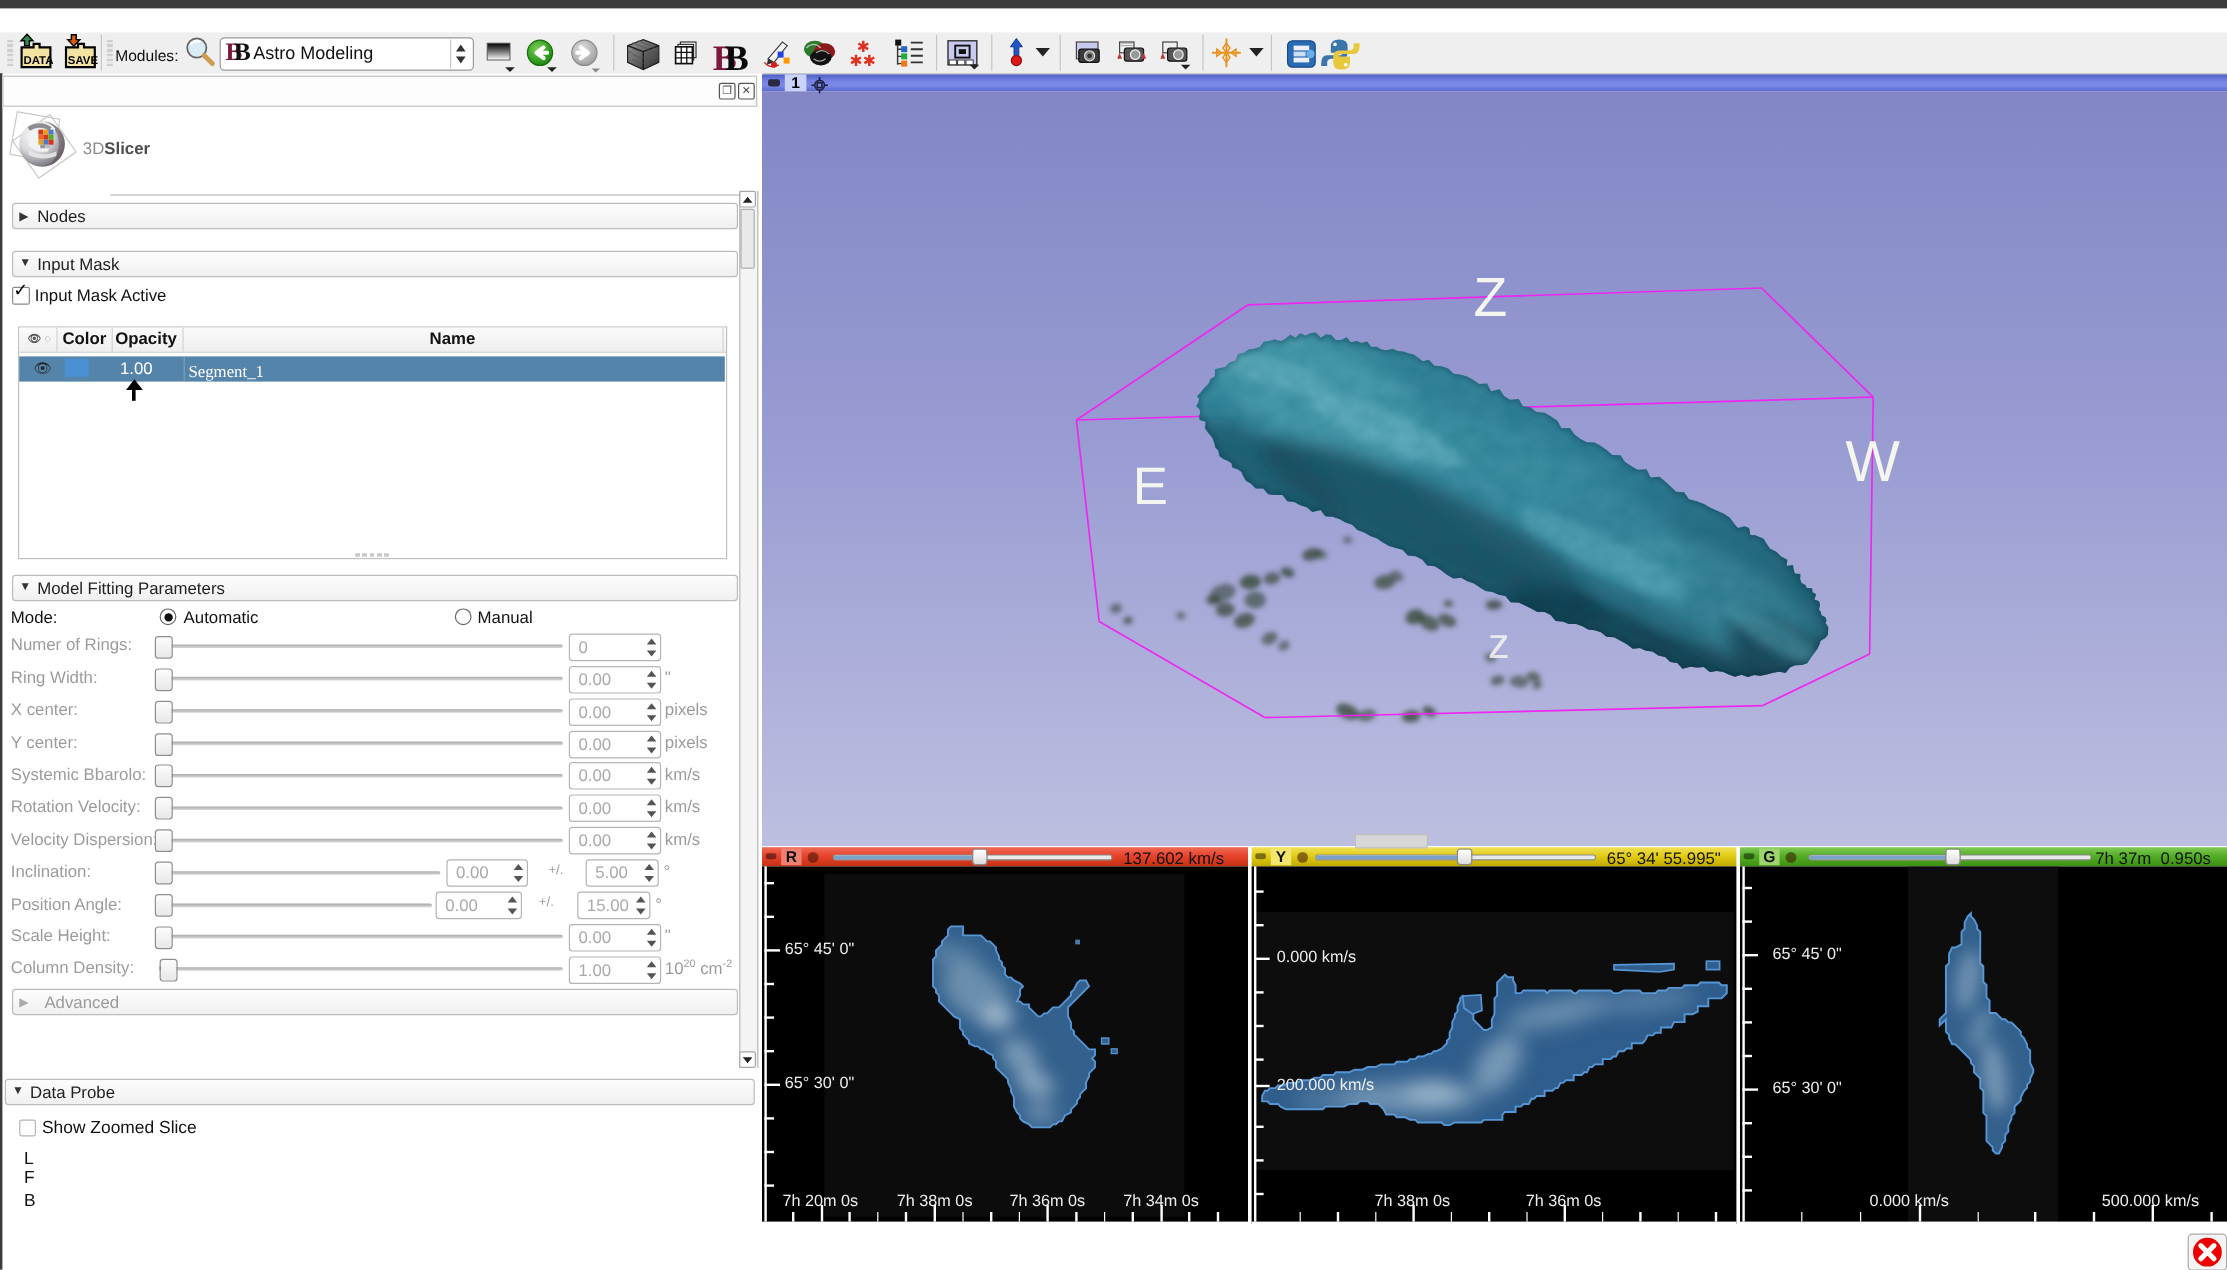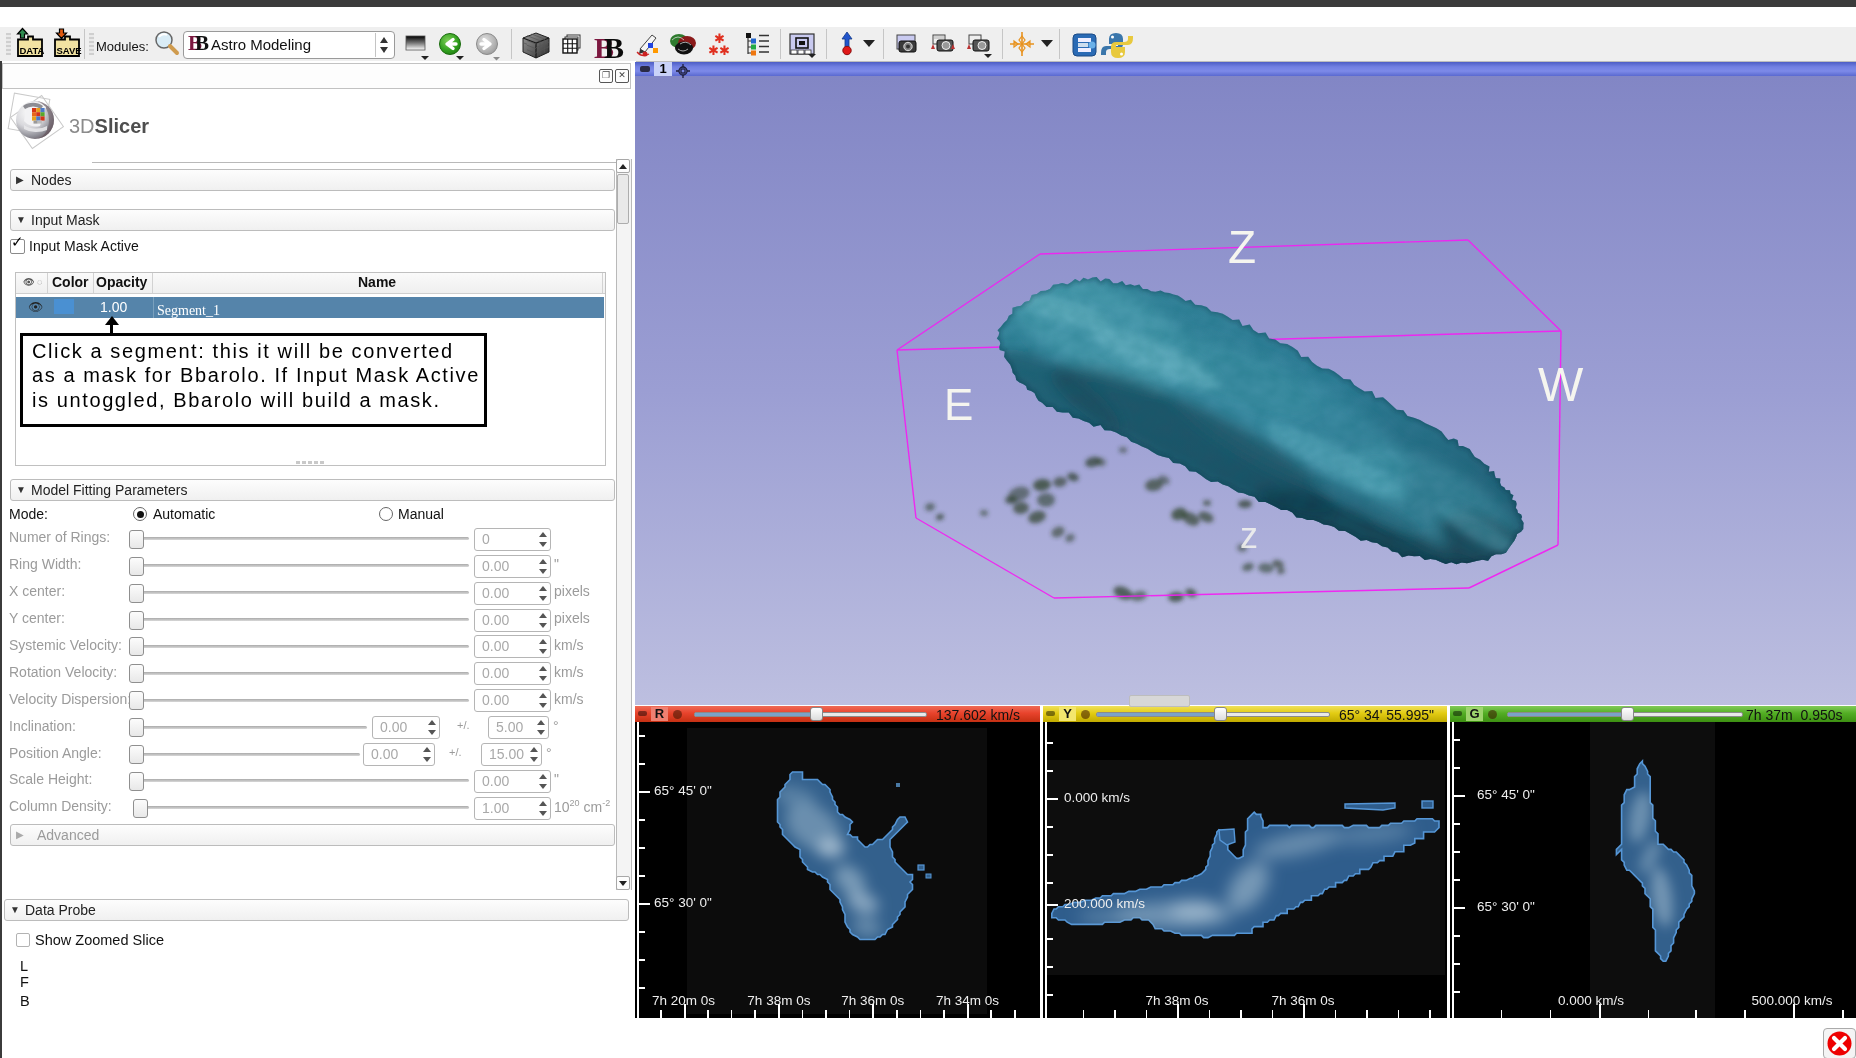--- a/index.html
+++ b/index.html
@@ -260,21 +260,21 @@
           <rect x="31.2" y="24.2" width="4.2" height="4.2" fill="#d43518"></rect>
           <rect x="35.4" y="24.2" width="4.2" height="4.2" fill="#58a82c"></rect>
 <rect x="27" y="28.4" width="4.2" height="4.2" fill="#e8a01c"></rect>
           <rect x="31.2" y="28.4" width="4.2" height="4.2" fill="#4a7ac8"></rect>
           <rect x="35.4" y="28.4" width="4.2" height="4.2" fill="#d43518"></rect>
 <rect x="28.5" y="32.6" width="4.2" height="3" fill="#999"></rect>
           <rect x="32.7" y="32.6" width="4.2" height="3" fill="#bbb"></rect>
 </g>
 <path d="M19,37 a16,10 0 0 0 23,1 l0,4 a18,11 0 0 1 -23,-1 Z" fill="#e8e8ea" opacity="0.9"></path>
 </svg>
-    <div style="position:absolute;left:67px;top:54px;font-size:20px;color:#8b8b8b;">3D<b style="color:#4e4e4e">Slicer</b></div>
+    <div style="position:absolute;left:67px;top:54px;font-size:14px;color:#8b8b8b;">3D<b style="color:#4e4e4e">Slicer</b></div>
     <div style="position:absolute;left:90px;top:101px;width:525px;height:1px;background:#b9b9b9;"></div>
 
     <div style="position:absolute;left:614px;top:98px;width:14px;height:731px;background:#f4f4f4;border-left:1px solid #b9b9b9;border-right:1px solid #b9b9b9;"></div>
     <div style="position:absolute;left:614px;top:98px;width:14px;height:14px;background:#fdfdfd;border:1px solid #a8a8a8;border-radius:2px;box-sizing:border-box;"></div>
     <div style="position:absolute;left:617px;top:103px;width:0;height:0;border-left:4px solid transparent;border-right:4px solid transparent;border-bottom:5px solid #222;"></div>
     <div style="position:absolute;left:615px;top:113px;width:12px;height:50px;background:#e9e9e9;border:1px solid #adadad;border-radius:2px;box-sizing:border-box;"></div>
     <div style="position:absolute;left:614px;top:815px;width:14px;height:14px;background:#fdfdfd;border:1px solid #a8a8a8;border-radius:2px;box-sizing:border-box;"></div>
     <div style="position:absolute;left:617px;top:820px;width:0;height:0;border-left:4px solid transparent;border-right:4px solid transparent;border-top:5px solid #222;"></div>
 
     <div class="hdr" style="top:108px">
@@ -354,21 +354,21 @@
     <div class="unit" style="left:552px;top:522.1px">pixels</div>
     <div class="slabel" style="top:549.0px">Y center:</div>
     <div class="sgroove" style="left:134px;top:557.0px;width:333px"></div>
     <div class="shandle" style="left:127px;top:549.5px"></div>
     <div class="spin" style="left:472px;top:547.5px;width:75px">
           <span class="v">0.00</span>
           <span class="up"></span>
           <span class="dn"></span>
         </div>
     <div class="unit" style="left:552px;top:549.0px">pixels</div>
-    <div class="slabel" style="top:575.9px">Systemic Velocity:</div>
+    <div class="slabel" style="top:575.9px">Systemic Bbarolo:</div>
     <div class="sgroove" style="left:134px;top:583.9px;width:333px"></div>
     <div class="shandle" style="left:127px;top:576.4px"></div>
     <div class="spin" style="left:472px;top:574.4px;width:75px">
           <span class="v">0.00</span>
           <span class="up"></span>
           <span class="dn"></span>
         </div>
     <div class="unit" style="left:552px;top:575.9px">km/s</div>
     <div class="slabel" style="top:602.8px">Rotation Velocity:</div>
     <div class="sgroove" style="left:134px;top:610.8px;width:333px"></div>
@@ -737,21 +737,20 @@
 <div class="stick" style="left:1549.8px;top:1010px;width:1.5px;height:8px;background:#fff;"></div>
 <div class="stick" style="left:1647.9px;top:1010px;width:1.5px;height:8px;background:#fff;"></div>
 <div class="stick" style="left:1695.3px;top:1010px;width:1.5px;height:8px;background:#fff;"></div>
 <div class="stick" style="left:1744.3px;top:1010px;width:1.5px;height:8px;background:#fff;"></div>
 <div class="stick" style="left:1842.4px;top:1010px;width:1.5px;height:8px;background:#fff;"></div>
 <div class="stick" style="left:1598.8px;top:1004px;width:2px;height:14px;background:#fff;"></div>
 <div class="stick" style="left:1793.4px;top:1004px;width:2px;height:14px;background:#fff;"></div>
 <div class="wlab" style="left:1531px;top:993px;width:120px;text-align:center;font-size:13.5px">0.000 km/s</div>
 <div class="wlab" style="left:1732px;top:993px;width:120px;text-align:center;font-size:13.5px">500.000 km/s</div>
 
-<div class="ann abs" style="left:20px;top:333px;width:452px;height:85px;padding-left:9px;padding-top:3px;">Click a segment: this it will be converted<br>as a mask for Bbarolo. If Input Mask Active<br>is untoggled, Bbarolo will build a mask.</div>
 <div id="closebtn" class="abs">
   <svg width="31" height="29" viewBox="0 0 31 29">
     <circle cx="15.5" cy="14.5" r="12" fill="#ee0000"></circle>
     <path d="M10,9 L21,20 M21,9 L10,20" stroke="#fff" stroke-width="4.2" stroke-linecap="round"></path>
   </svg>
 </div>
 
 <div class="abs" style="left:640px;top:66px;width:10px;height:6px;background:#2a2a46;border-radius:2px;"></div>
 <div class="abs" style="left:654px;top:62px;width:18px;height:14px;background:#c9d2f8;color:#000;font-size:13px;font-weight:bold;text-align:center;line-height:14px;">1</div>
 <div class="abs" style="left:676px;top:64px;width:14px;height:14px;">

